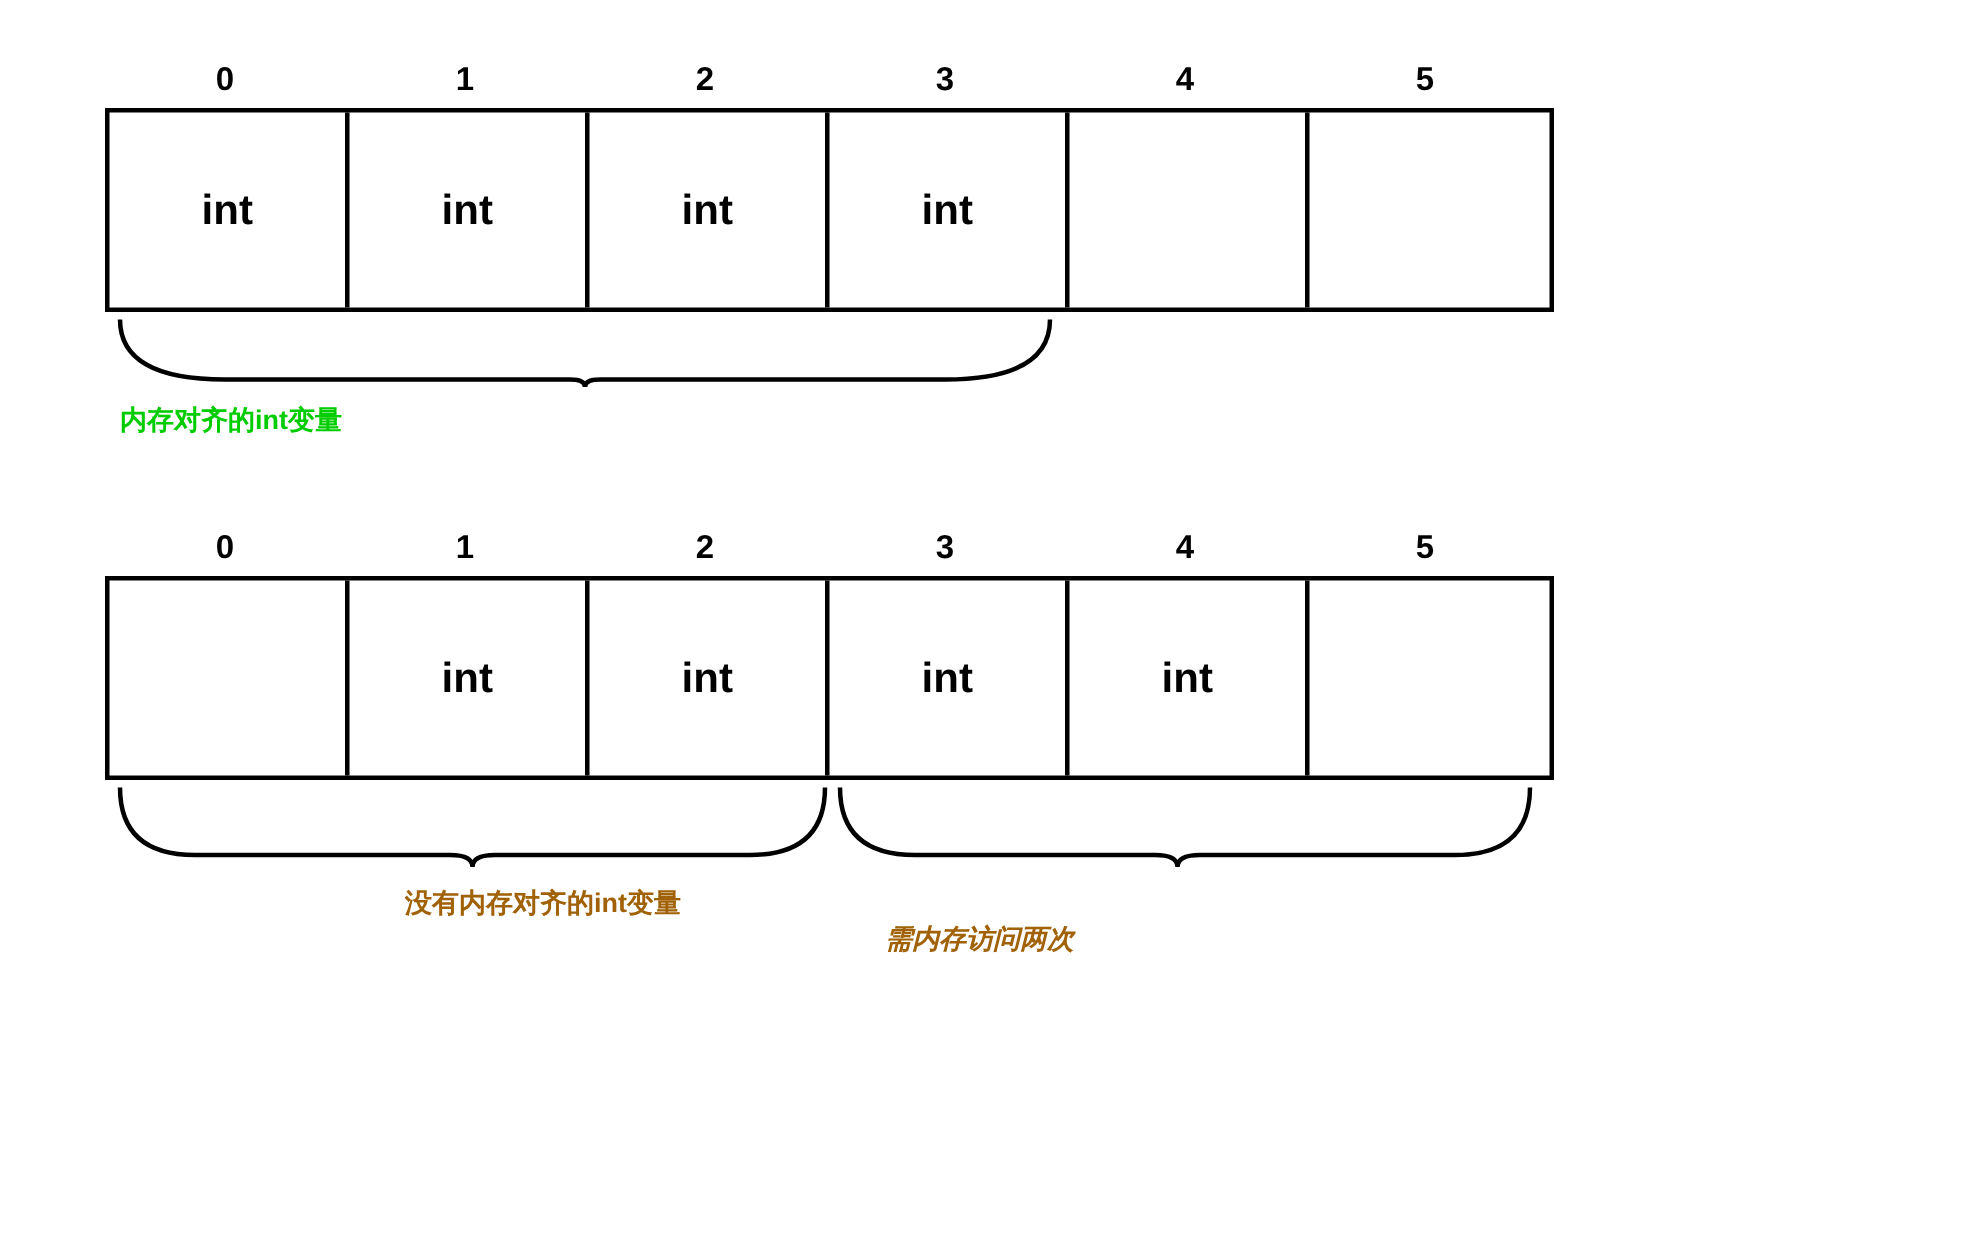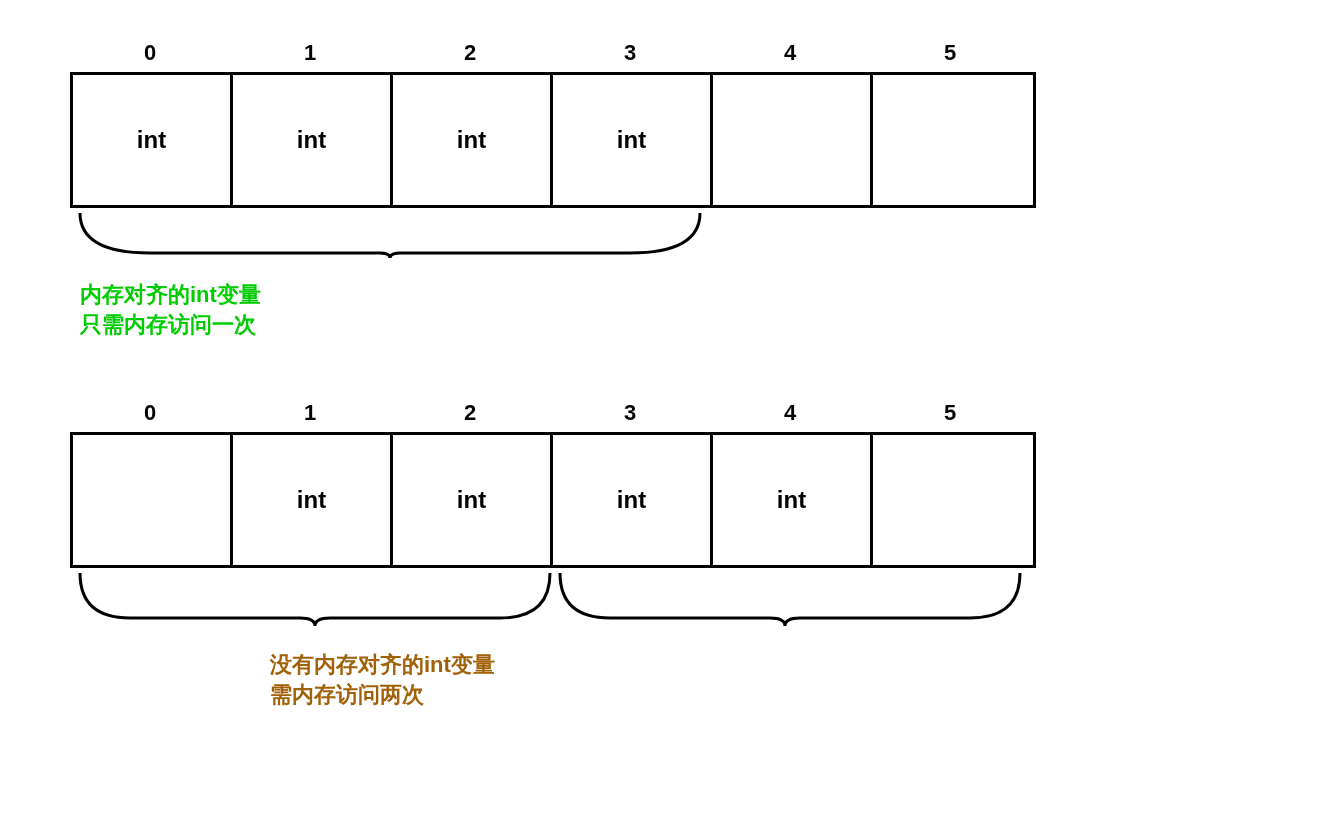--- a/index.html
+++ b/index.html
@@ -43,38 +43,38 @@
       border: 3px solid #000;
     }
 
     .array-cell {
       width: 160px;
       height: 130px;
       border-right: 3px solid #000;
       display: flex;
       align-items: center;
       justify-content: center;
-      font-size: 24px;
+      font-size: 28px;
       font-weight: bold;
       color: #000;
     }
 
     .array-cell:last-child {
       border-right: none;
     }
 
     
     .brace-area {
       margin-top: 0px;
     }
 
     .label-text {
-      margin-top: 17px;
+      margin-top: 5px;
       margin-left: 10px;
-      font-size: 22px;
+      font-size: 18px;
       font-weight: bold;
     }
 
     .label-green {
       color: #00cc00;
     }
 
     .label-red {
       color: #a16207;
     }
@@ -116,21 +116,20 @@
 
     <div class="brace-area">
       <svg width="660" height="55">
 
         <path d="M 10,5 Q 10,45 80,45 L 310,45 Q 320,45 320,50 Q 320,45 330,45 L 560,45 Q 630,45 630,5" fill="none" stroke="#000" stroke-width="3"></path>
       </svg>
     </div>
 
     <div class="label-text label-green">
       <div>内存对齐的int变量</div>
-      <div>只需内存访问一次</div>
     </div>
   </div>
 
   <div class="bottom-diagram">
 
     <div class="index-row">
       <div class="index-cell">0</div>
       <div class="index-cell">1</div>
       <div class="index-cell">2</div>
       <div class="index-cell">3</div>
@@ -151,17 +150,17 @@
       <svg width="960" height="65">
 
         <path d="M 10,5 Q 10,50 60,50 L 230,50 Q 245,50 245,58 Q 245,50 260,50 L 430,50 Q 480,50 480,5" fill="none" stroke="#000" stroke-width="3"></path>
 
         <path d="M 490,5 Q 490,50 540,50 L 700,50 Q 715,50 715,58 Q 715,50 730,50 L 900,50 Q 950,50 950,5" fill="none" stroke="#000" stroke-width="3"></path>
       </svg>
     </div>
 
     <div class="label-text label-red" style="margin-left: 200px;">
       <div>没有内存对齐的int变量</div>
-      <div style="">需内存访问两次</div>
+      <div style="text-align:center;font-style:italic;">需内存访问两次</div>
     </div>
   </div>
 
 </div>
 
 </body></html>

